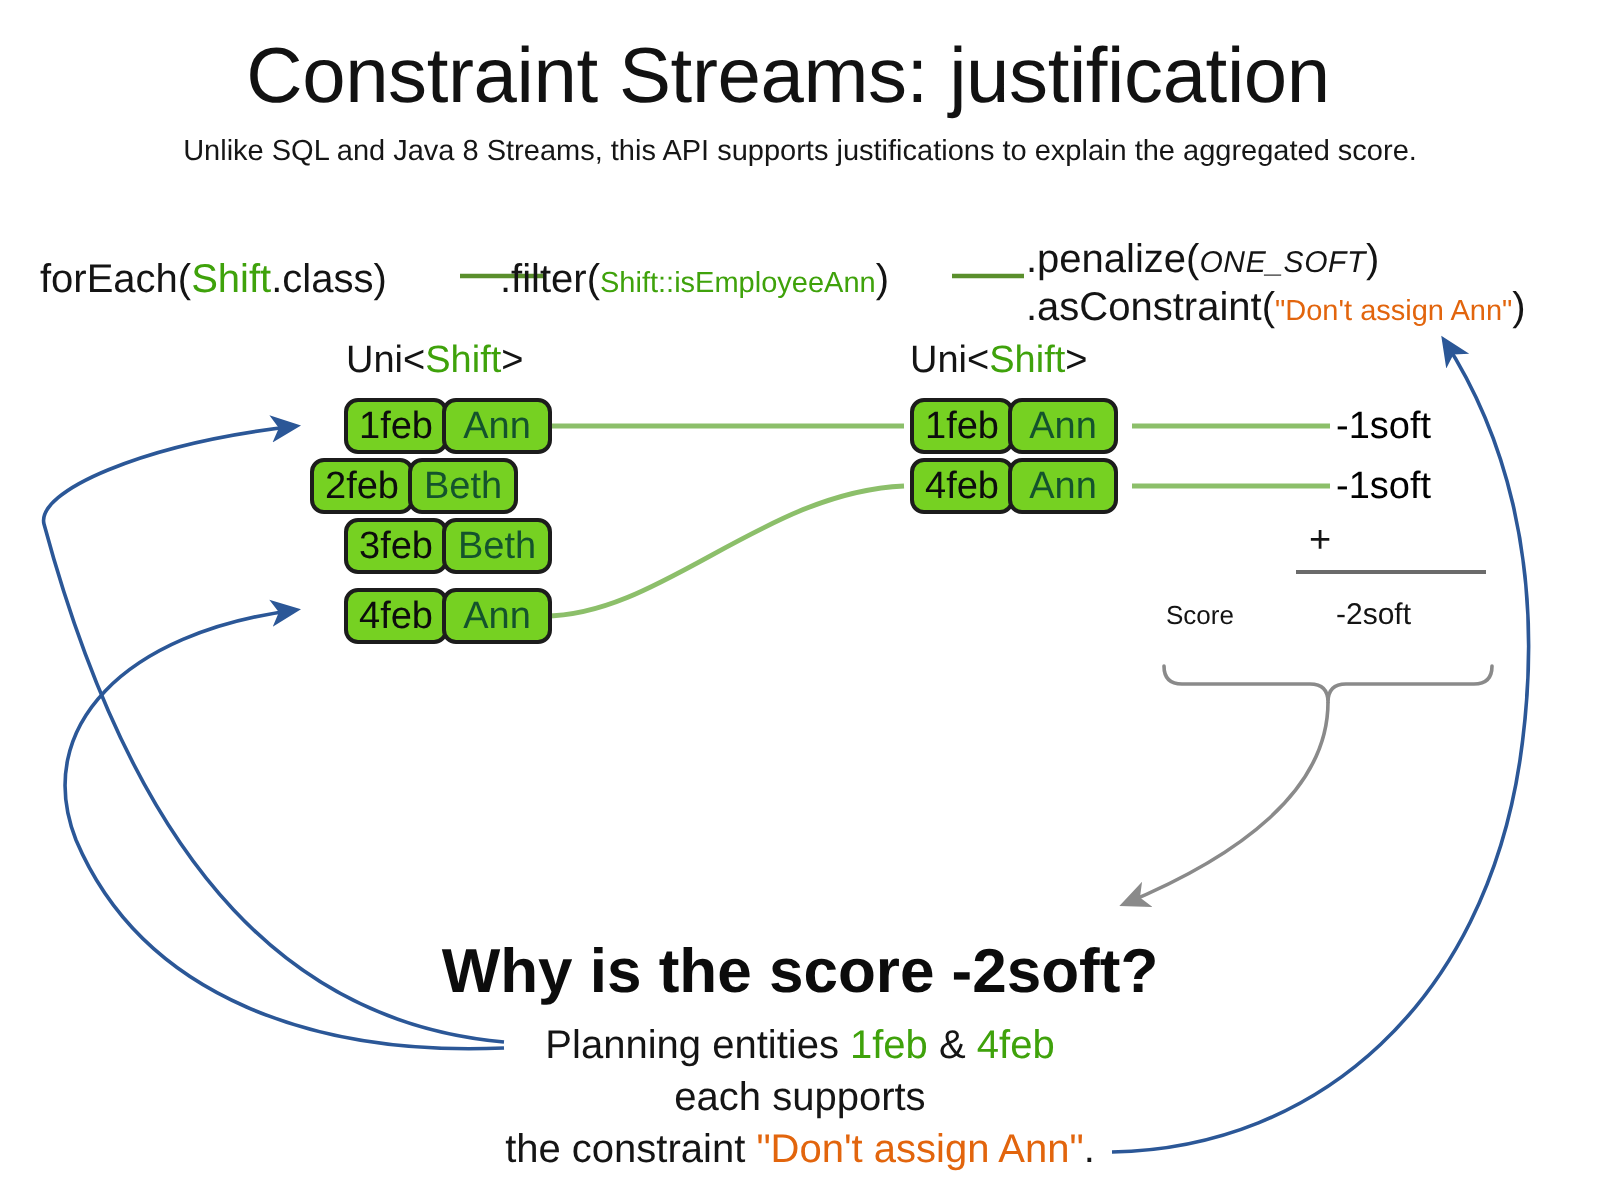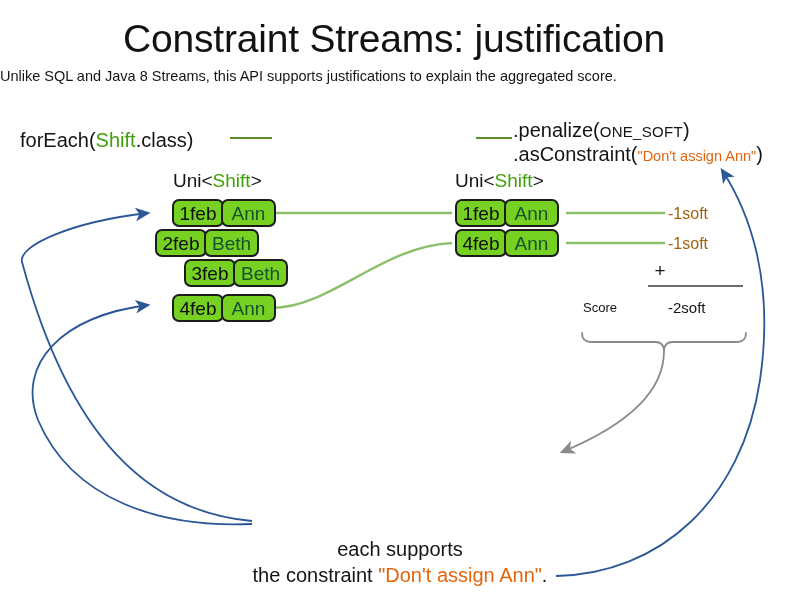--- a/index.html
+++ b/index.html
@@ -28,21 +28,21 @@
     left: 0; top: 16px; width: 788px;
     text-align: center;
     font-size: 39px;
     line-height: 46px;
     font-weight: 400;
     color: #121212;
     letter-spacing: -0.2px;
   }
   #page-subtitle {
     left: 0; top: 66px; width: 800px;
-    text-align: left;
+    text-align: center;
     font-size: 14.5px;
     line-height: 20px;
     color: #161616;
   }
 
   
   .code {
     font-size: 20px;
     line-height: 24px;
     color: #141414;
@@ -50,20 +50,21 @@
   }
   .code .type { color: #3fa20b; }
   .code .small {
     font-size: 14.5px;
     color: #3fa20b;
   }
   .code .smallcaps {
     font-size: 15px;
     letter-spacing: 0.3px;
     color: #141414;
+    font-style: italic;
   }
   .code .cstr {
     font-size: 14.5px;
     color: #e2650d;
   }
   #code-foreach { left: 20px; top: 128px; }
   #code-filter  { left: 250px; top: 128px; }
   #code-penalize     { left: 513px; top: 118px; }
   #code-asconstraint { left: 513px; top: 142px; }
 
@@ -103,23 +104,23 @@
     border-bottom-right-radius: 7px;
   }
   .cell.name {
     width: 55px;
     margin-left: -3px;
     color: #14532d;
   }
 
   
   .soft-val {
-    font-size: 16px;
+    font-size: 19px;
     line-height: 22px;
-    color: #a16207;
+    color: #000000;
     white-space: nowrap;
   }
   #soft-1 { left: 668px; top: 203px; }
   #soft-2 { left: 668px; top: 233px; }
   #plus-sign {
     left: 650px; top: 261px;
     font-size: 19px; line-height: 20px;
     color: #141414;
     text-align: center; width: 20px;
   }
@@ -195,36 +196,37 @@
     <path d="M252,524 C160,528 72,500 38,420 C16,364 62,316 148,305" stroke="#2b5797" stroke-width="1.8" fill="none" marker-end="url(#arrow-blue)"></path>
 
     <path d="M556,576 C660,574 742,500 760,380 C775,278 748,210 722,170" stroke="#2b5797" stroke-width="1.8" fill="none" marker-end="url(#arrow-blue)"></path>
   </svg>
 
   <div class="abs" id="page-title">Constraint Streams: justification</div>
   <div class="abs" id="page-subtitle">Unlike SQL and Java 8 Streams, this API supports justifications to explain the aggregated score.</div>
 
   <div class="abs code" id="code-foreach"><span>forEach(</span><span class="type">Shift</span><span>.class)</span></div>
 
+  <div class="abs code" id="code-filter"><span>.filter(</span><span class="small">Shift::isEmployeeAnn</span><span>)</span></div>
 
   <div class="abs code" id="code-penalize"><span>.penalize(</span><span class="smallcaps">ONE_SOFT</span><span>)</span></div>
 
   <div class="abs code" id="code-asconstraint"><span>.asConstraint(</span><span class="cstr">"Don't assign Ann"</span><span>)</span></div>
 
   <div class="abs uni-label" id="uni-left"><span>Uni&lt;</span><span class="type">Shift</span><span>&gt;</span></div>
 
   <div class="fact-row" style="left:172px;top:199px;">
     <div class="cell date">1feb</div>
     <div class="cell name">Ann</div>
   </div>
   <div class="fact-row" style="left:155px;top:229px;justify-content:flex-end;">
     <div class="cell date">2feb</div>
     <div class="cell name">Beth</div>
   </div>
-  <div class="fact-row" style="left:184px;top:259px;">
+  <div class="fact-row" style="left:172px;top:259px;">
     <div class="cell date">3feb</div>
     <div class="cell name">Beth</div>
   </div>
   <div class="fact-row" style="left:172px;top:294px;">
     <div class="cell date">4feb</div>
     <div class="cell name">Ann</div>
   </div>
 
   <div class="abs uni-label" id="uni-right"><span>Uni&lt;</span><span class="type">Shift</span><span>&gt;</span></div>
 
@@ -237,19 +239,21 @@
     <div class="cell name">Ann</div>
   </div>
 
   <div class="abs soft-val" id="soft-1">-1soft</div>
   <div class="abs soft-val" id="soft-2">-1soft</div>
   <div class="abs" id="plus-sign">+</div>
   <div class="abs" id="sum-rule"></div>
   <div class="abs" id="score-label">Score</div>
   <div class="abs" id="score-total">-2soft</div>
 
-
+  <div class="abs" id="why-heading">Why is the score -2soft?</div>
+
+  <div class="abs explain" id="explain-1"><span>Planning entities </span><span class="ent">1feb</span><span> &amp; </span><span class="ent">4feb</span></div>
 
   <div class="abs explain" id="explain-2">each supports</div>
 
   <div class="abs explain" id="explain-3"><span>the constraint </span><span class="cstr">"Don't assign Ann"</span><span>.</span></div>
 
 </div>
 
 </body></html>

